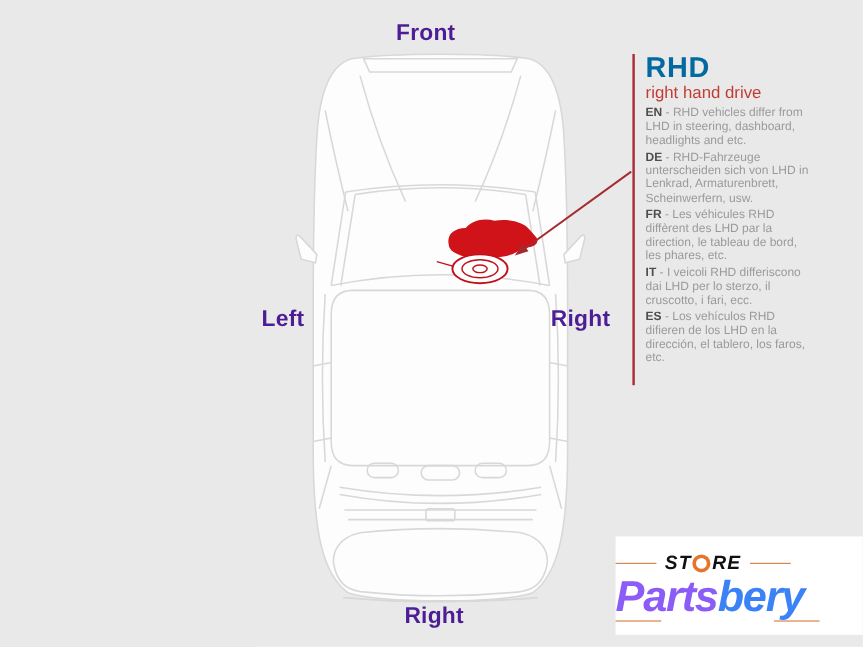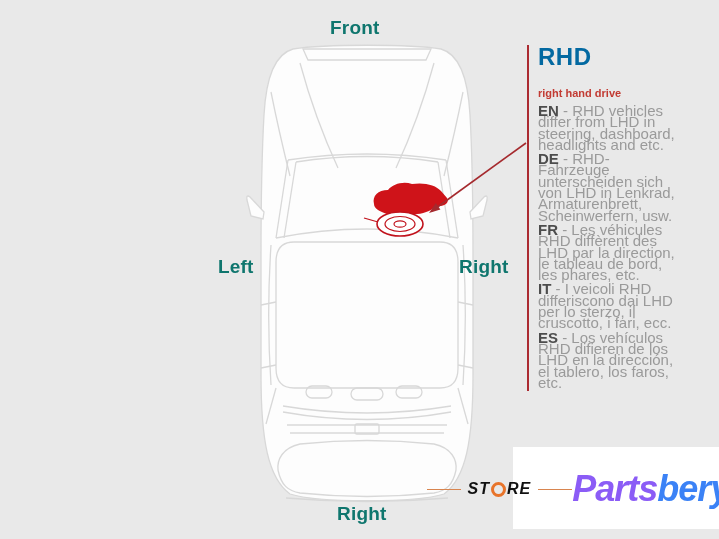--- a/index.html
+++ b/index.html
@@ -3,41 +3,41 @@
 <meta charset="utf-8">
 <style>
   html,body{margin:0;padding:0;}
   .stage{
     position:relative;width:719px;height:539px;overflow:hidden;
     background:#e9e9e9;
     font-family:"Liberation Sans", sans-serif;
   }
   .car-svg{position:absolute;left:0;top:0;}
   .dir-label{
-    position:absolute;color:#0f766e;font-weight:bold;font-size:19px;letter-spacing:.2px;
+    position:absolute;color:#4c1d95;font-weight:bold;font-size:19px;letter-spacing:.2px;
   }
   .lbl-front{left:330px;top:17px;}
   .lbl-left{left:218px;top:256px;}
   .lbl-right{left:459px;top:256px;}
   .lbl-rear{left:337px;top:503px;}
   
   .panel{
     position:absolute;left:527px;top:45px;width:146px;
     border-left:2px solid #ab2b31;padding-left:9px;box-sizing:content-box;
     min-height:276px;
   }
   .panel-title{color:#0369a1;font-weight:bold;font-size:24px;line-height:24px;letter-spacing:.5px;}
-  .panel-subtitle{color:#c23b33;font-weight:bold;font-size:11px;line-height:12px;margin-top:18px;}
+  .panel-subtitle{color:#c23b33;font-weight:normal;font-size:14px;line-height:12px;margin-top:2px;}
   .panel-entries{margin-top:6px;width:140px;}
-  .panel-entries p{margin:0 0 3px 0;font-size:15px;line-height:11.3px;color:#9a9a9a;}
+  .panel-entries p{margin:0 0 3px 0;font-size:10px;line-height:11.3px;color:#9a9a9a;}
   .panel-entries p b{color:#4d4d4d;font-weight:bold;}
   
   .logo-box{
     position:absolute;left:513px;top:447px;width:206px;height:82px;background:#ffffff;
-    display:flex;flex-direction:row;align-items:center;justify-content:center;
+    display:flex;flex-direction:column;justify-content:center;
   }
   .store-row{display:flex;align-items:center;gap:7px;margin-top:2px;}
   .store-line{width:34px;height:1px;background:#d8854f;}
   .store-text{
     font-size:16px;font-weight:bold;font-style:italic;color:#111;letter-spacing:1px;
     display:flex;align-items:center;
   }
   .store-o{
     display:inline-block;width:9px;height:9px;border:3px solid #e8742b;border-radius:50%;
     margin:0 1px;

